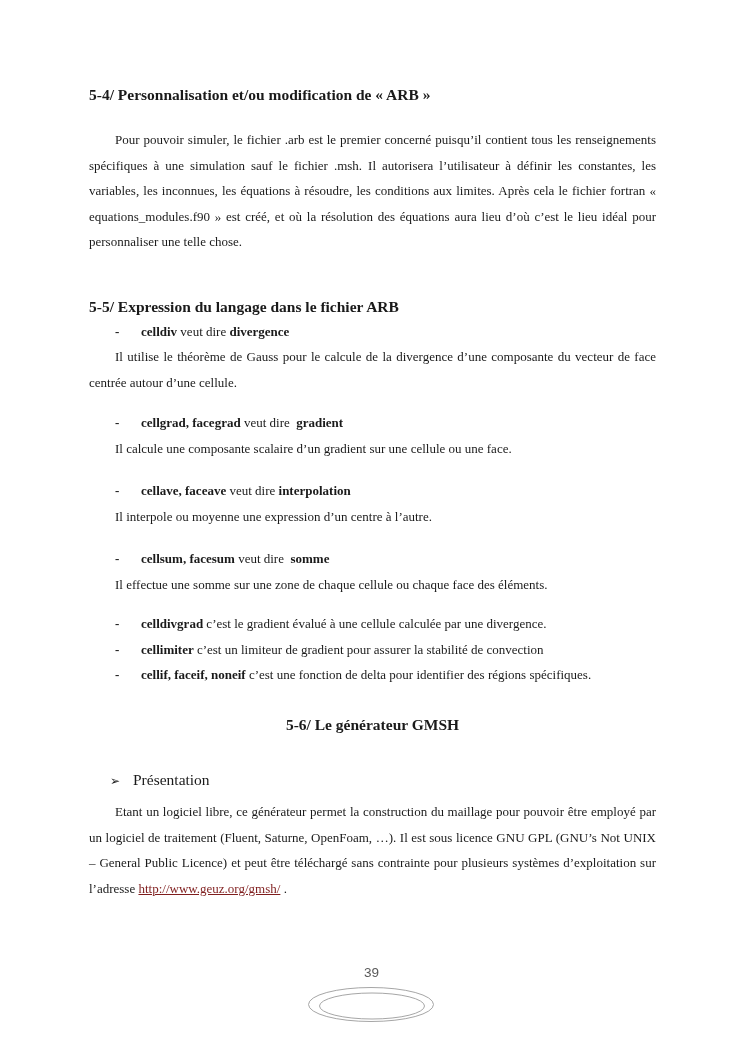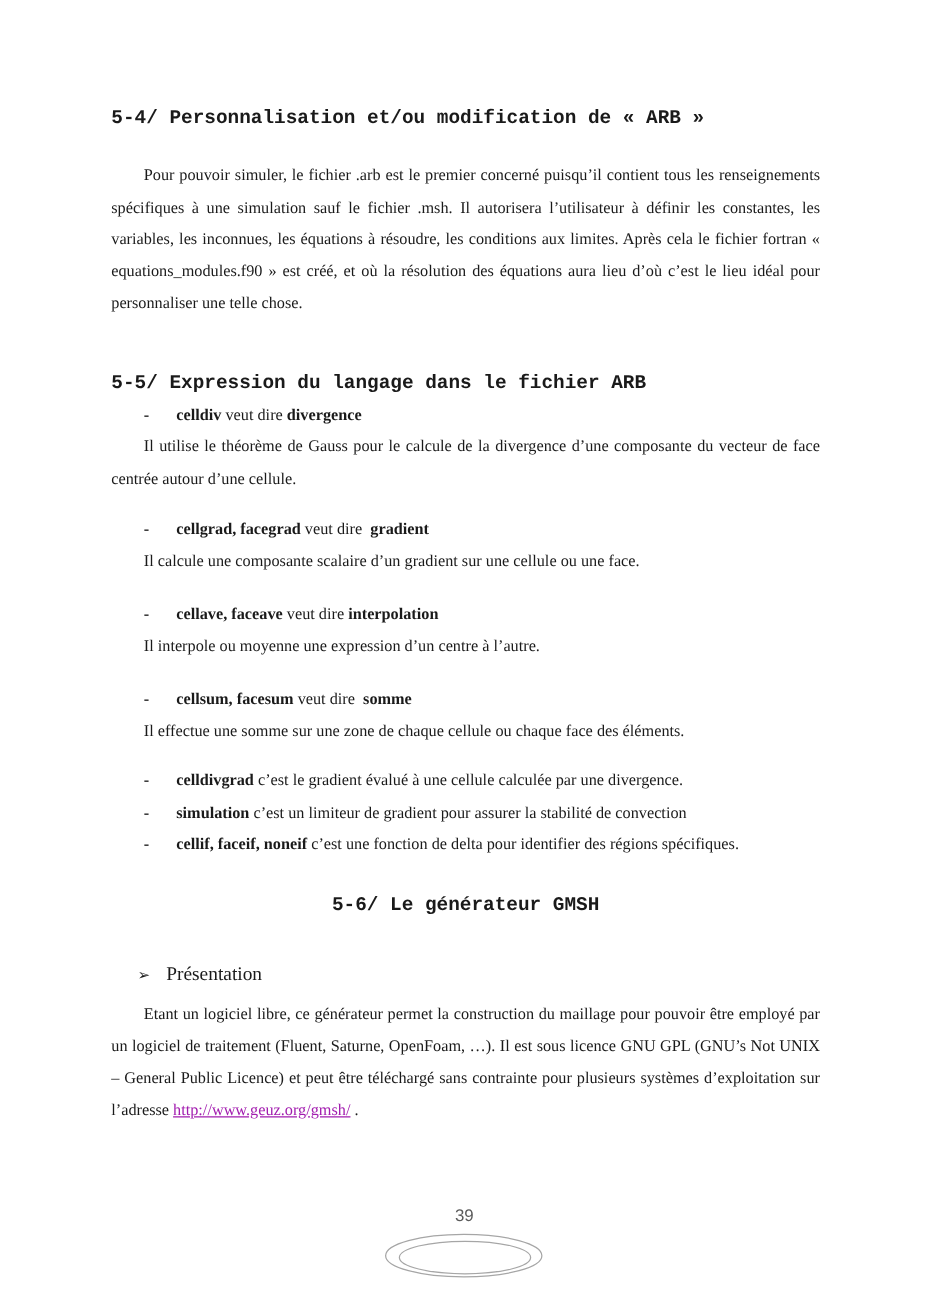--- a/index.html
+++ b/index.html
@@ -5,42 +5,42 @@
   html,body{margin:0;padding:0;background:#ffffff;}
   .page{
     position:relative;
     width:745px;height:1053px;
     background:#ffffff;
     font-family:"Liberation Serif","DejaVu Serif",serif;
     color:#1a1a1a;
     overflow:hidden;
   }
   .content{position:absolute;left:89px;top:0;width:567px;}
-  .h{font-size:15.5px;font-weight:bold;line-height:19px;margin:0;text-align:left;font-family:Liberation Mono, monospace;}
+  .h{font-size:15.5px;font-weight:bold;line-height:19px;margin:0;text-align:left;}
   .body{font-size:13px;line-height:25.5px;margin:0;text-align:justify;}
   .ind{text-indent:26px;}
   .desc{text-indent:26px;}
   .li{font-size:13px;line-height:25.5px;margin:0;padding-left:26px;white-space:pre-wrap;}
   .li .dash{display:inline-block;width:26px;font-weight:bold;white-space:pre;}
   .li b{font-weight:bold;}
   .pres{font-size:15.5px;line-height:25.5px;margin:0;padding-left:21px;}
   .pres .marker{display:inline-block;width:23px;font-family:"DejaVu Sans",sans-serif;font-size:12px;}
   #h54{margin-top:85px;}
   #p54{margin-top:23px;}
   #h55{margin-top:42px;}
   #p55i{margin-top:18px;}
   #li0{margin-top:3px;}
   #li1{margin-top:15px;}
   #li2{margin-top:17px;}
   #li3{margin-top:17px;}
   #li4{margin-top:14px;}
   #h56{margin-top:27px;text-align:center;}
   #pres{margin-top:33px;}
   #p56{margin-top:5px;}
-  a.doclink{color:#a21caf;text-decoration:underline;cursor:pointer;}
+  a.doclink{color:#7f1d1d;text-decoration:underline;cursor:pointer;}
   .footer-ornament{position:absolute;left:301px;top:984px;width:141px;height:44px;}
   .pagenum{
     position:absolute;left:301px;top:963px;width:141px;
     text-align:center;
     font-family:"Liberation Sans","DejaVu Sans",sans-serif;
     font-size:13.5px;color:#5a5a5a;line-height:20px;
   }
 </style>
 </head>
 <body>
@@ -59,21 +59,21 @@
     <div class="li" id="li1"><span class="dash">-</span><b>cellgrad, facegrad</b><span> veut dire  </span><b>gradient</b></div>
     <p class="body desc">Il calcule une composante scalaire d’un gradient sur une cellule ou une face.</p>
 
     <div class="li" id="li2"><span class="dash">-</span><b>cellave, faceave</b><span> veut dire </span><b>interpolation</b></div>
     <p class="body desc">Il interpole ou moyenne une expression d’un centre à l’autre.</p>
 
     <div class="li" id="li3"><span class="dash">-</span><b>cellsum, facesum</b><span> veut dire  </span><b>somme</b></div>
     <p class="body desc">Il effectue une somme sur une zone de chaque cellule ou chaque face des éléments.</p>
 
     <div class="li" id="li4"><span class="dash">-</span><b>celldivgrad</b><span> c’est le gradient évalué à une cellule calculée par une divergence.</span></div>
-    <div class="li"><span class="dash">-</span><b>simulation</b><span> c’est un limiteur de gradient pour assurer la stabilité de convection</span></div>
+    <div class="li"><span class="dash">-</span><b>cellimiter</b><span> c’est un limiteur de gradient pour assurer la stabilité de convection</span></div>
     <div class="li"><span class="dash">-</span><b>cellif, faceif, noneif</b><span> c’est une fonction de delta pour identifier des régions spécifiques.</span></div>
 
     <h2 class="h" id="h56">5-6/ Le générateur GMSH</h2>
 
     <div class="pres" id="pres"><span class="marker">➢</span><span>Présentation</span></div>
 
     <p class="body ind" id="p56"><span>Etant un logiciel libre, ce générateur permet la construction du maillage pour pouvoir être employé par un logiciel de traitement (Fluent, Saturne, OpenFoam, …). Il est sous licence GNU GPL (GNU’s Not UNIX – General Public Licence) et peut être téléchargé sans contrainte  pour plusieurs systèmes d’exploitation sur l’adresse </span><a class="doclink">http://www.geuz.org/gmsh/</a><span> .</span></p>
 
   </div>
 

